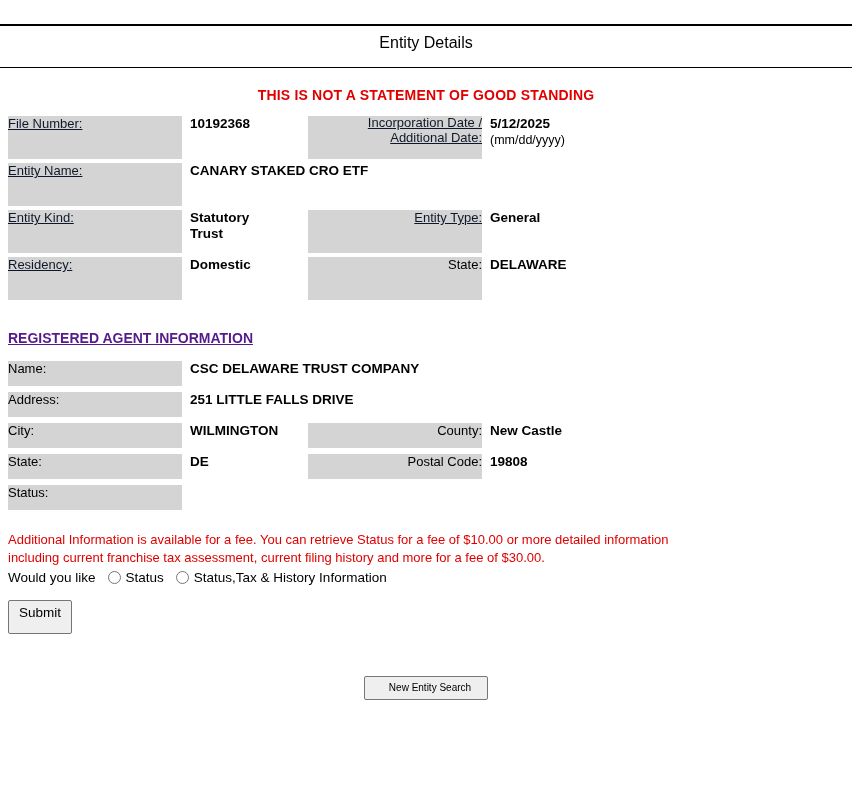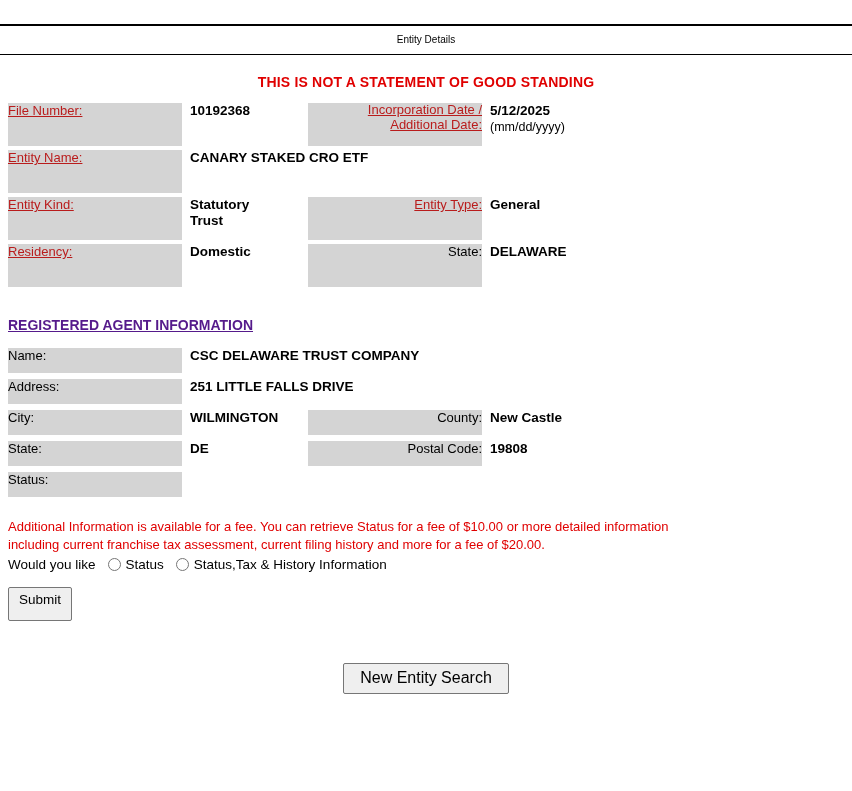--- a/index.html
+++ b/index.html
@@ -21,22 +21,22 @@
     position: relative;
   }
   .top-rule {
     border-top: 1px solid #000;
     margin-top: 24px;
   }
   .title-bar {
     border-top: 1px solid #000;
     border-bottom: 1px solid #000;
     text-align: center;
-    padding: 8px 0 9px 0;
-    font-size: 10px;
+    padding: 8px 0 15px 0;
+    font-size: 16px;
     color: #000;
   }
   .warning {
     text-align: center;
     color: #e00000;
     font-weight: bold;
     font-size: 14px;
     margin-top: 19px;
     letter-spacing: 0.2px;
   }
@@ -55,21 +55,21 @@
     width: 174px;
     height: 43px;
     box-sizing: border-box;
     padding: 6px 8px 0 4px;
     font-size: 13px;
   }
   .lbl.right {
     text-align: right;
   }
   .lbl a {
-    color: #b91c1c;
+    color: #0f172a;
     text-decoration: underline;
   }
   .val {
     width: 118px;
     box-sizing: border-box;
     padding: 6px 6px 0 8px;
     font-weight: bold;
     font-size: 13.5px;
   }
   .val.wide {
@@ -152,22 +152,22 @@
     border: 1px solid #767676;
     border-radius: 2px;
     padding: 4px 10px 13px 10px;
     cursor: pointer;
   }
   .new-search-wrap {
     text-align: center;
     margin-top: 42px;
   }
   button.btn-wide {
-    padding: 5px 16px 6px 16px;
-    font-size: 16px;
+    padding: 5px 16px 6px 24px;
+    font-size: 10px;
   }
 </style>
 </head>
 <body>
 
 <div class="page">
 
   <div class="top-rule"></div>
 
   <div class="title-bar">Entity Details</div>
@@ -278,21 +278,21 @@
           <td colspan="6"></td>
         </tr>
     <tr>
       <td class="albl">Status:</td>
       <td class="gap"></td>
       <td class="aval wide" colspan="4"></td>
     </tr>
   </tbody>
     </table>
 
-  <div class="fee-note">Additional Information is available for a fee. You can retrieve Status for a fee of $10.00 or more detailed information including current franchise tax assessment, current filing history and more for a fee of $20.00.</div>
+  <div class="fee-note">Additional Information is available for a fee. You can retrieve Status for a fee of $10.00 or more detailed information including current franchise tax assessment, current filing history and more for a fee of $30.00.</div>
 
   <div class="choice-row">
     <span>Would you like</span>
     <span class="opt">
       <input type="radio" name="feeopt" style="">
       <span>Status</span>
     </span>
     <span class="opt">
       <input type="radio" name="feeopt" style="">
       <span>Status,Tax &amp; History Information</span>

